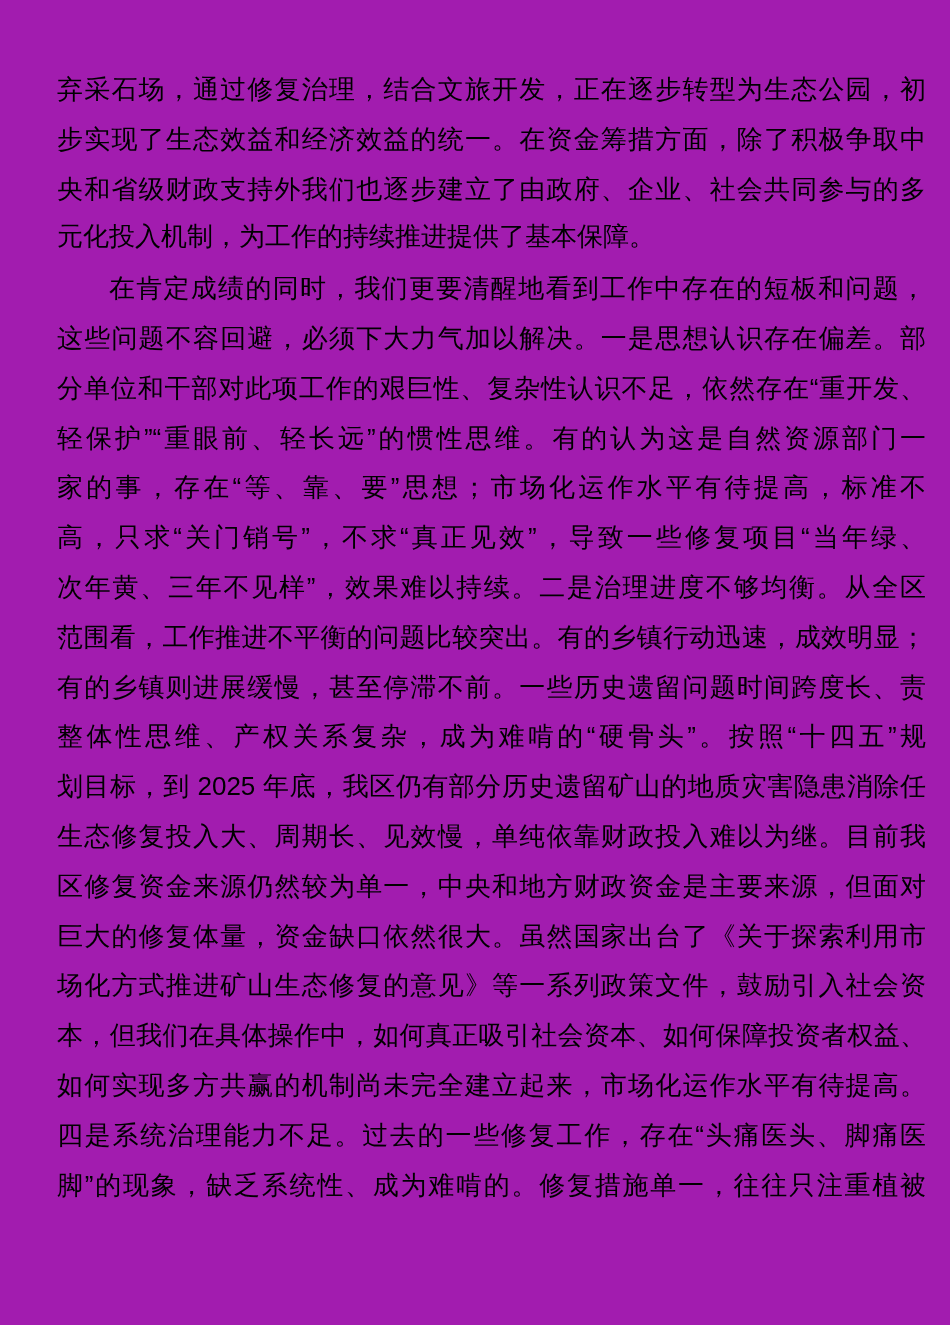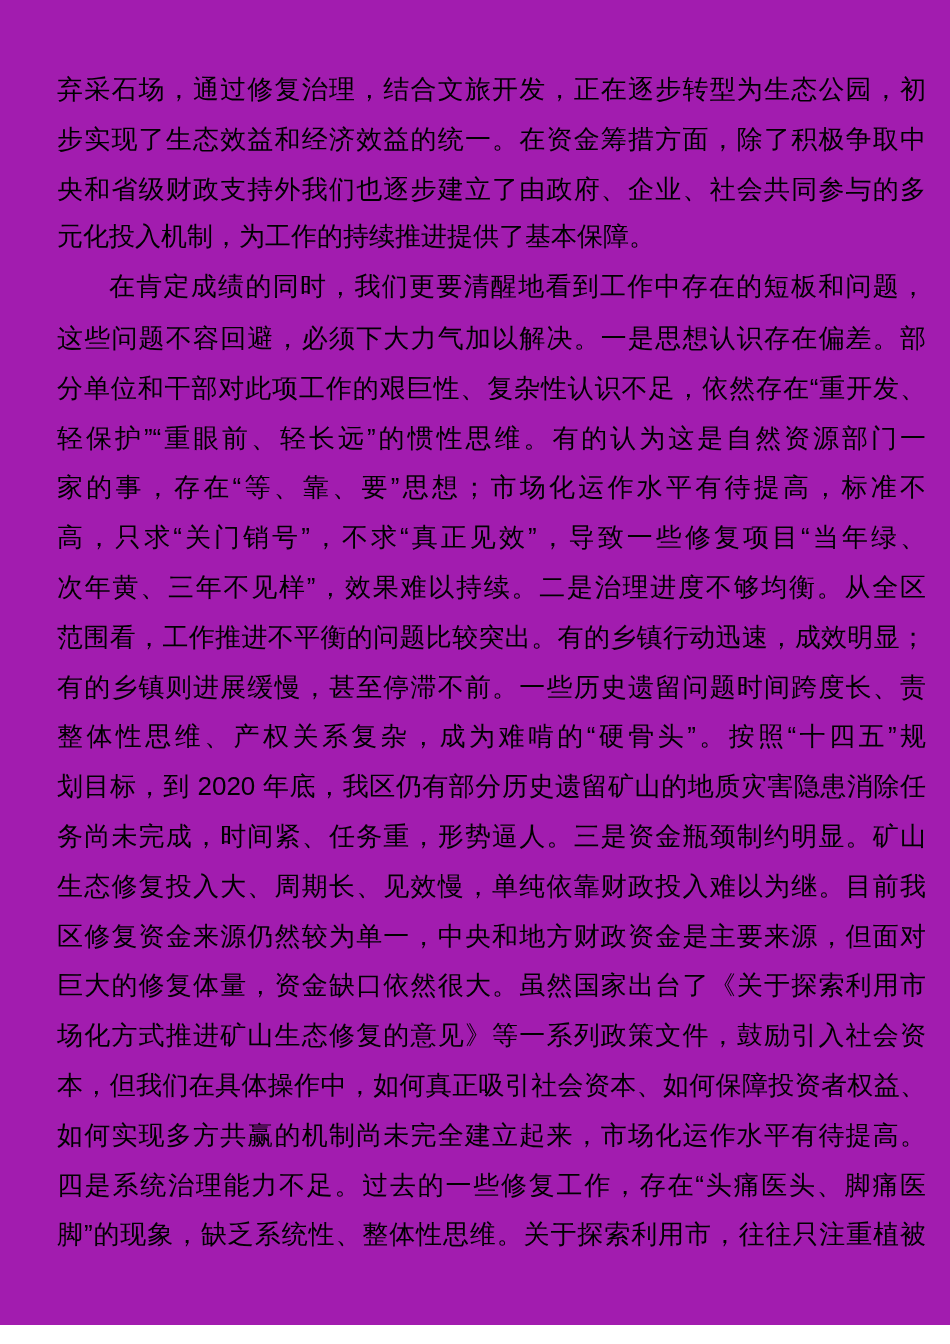--- a/index.html
+++ b/index.html
@@ -26,21 +26,20 @@
   }
   .line {
     height: 49.8px;
     line-height: 49.8px;
     text-align: justify;
     text-align-last: justify;
     overflow: visible;
   }
   .line.indent {
     text-indent: 52px;
-    font-family: Liberation Mono, monospace;
   }
   .line.end {
     text-align-last: left;
     font-family: Liberation Mono, monospace;
   }
 </style>
 </head>
 <body>
 
 <div class="page">
@@ -52,24 +51,23 @@
       <div class="line indent">在肯定成绩的同时，我们更要清醒地看到工作中存在的短板和问题，</div>
       <div class="line">这些问题不容回避，必须下大力气加以解决。一是思想认识存在偏差。部</div>
       <div class="line">分单位和干部对此项工作的艰巨性、复杂性认识不足，依然存在“重开发、</div>
       <div class="line">轻保护”“重眼前、轻长远”的惯性思维。有的认为这是自然资源部门一</div>
       <div class="line">家的事，存在“等、靠、要”思想；市场化运作水平有待提高，标准不</div>
       <div class="line">高，只求“关门销号”，不求“真正见效”，导致一些修复项目“当年绿、</div>
       <div class="line">次年黄、三年不见样”，效果难以持续。二是治理进度不够均衡。从全区</div>
       <div class="line">范围看，工作推进不平衡的问题比较突出。有的乡镇行动迅速，成效明显；</div>
       <div class="line">有的乡镇则进展缓慢，甚至停滞不前。一些历史遗留问题时间跨度长、责</div>
       <div class="line">整体性思维、产权关系复杂，成为难啃的“硬骨头”。按照“十四五”规</div>
-      <div class="line">划目标，到 2020 年底，我区仍有部分历史遗留矿山的地质灾害隐患消除任</div>
-      <div class="line">务尚未完成，时间紧、任务重，形势逼人。三是资金瓶颈制约明显。矿山</div>
+      <div class="line">划目标，到 2025 年底，我区仍有部分历史遗留矿山的地质灾害隐患消除任</div>
       <div class="line">生态修复投入大、周期长、见效慢，单纯依靠财政投入难以为继。目前我</div>
       <div class="line">区修复资金来源仍然较为单一，中央和地方财政资金是主要来源，但面对</div>
       <div class="line">巨大的修复体量，资金缺口依然很大。虽然国家出台了《关于探索利用市</div>
       <div class="line">场化方式推进矿山生态修复的意见》等一系列政策文件，鼓励引入社会资</div>
       <div class="line">本，但我们在具体操作中，如何真正吸引社会资本、如何保障投资者权益、</div>
       <div class="line">如何实现多方共赢的机制尚未完全建立起来，市场化运作水平有待提高。</div>
       <div class="line">四是系统治理能力不足。过去的一些修复工作，存在“头痛医头、脚痛医</div>
-      <div class="line">脚”的现象，缺乏系统性、整体性思维。关于探索利用市，往往只注重植被</div>
+      <div class="line">脚”的现象，缺乏系统性、成为难啃的。修复措施单一，往往只注重植被</div>
     </div>
 </div>
 
 </body></html>

